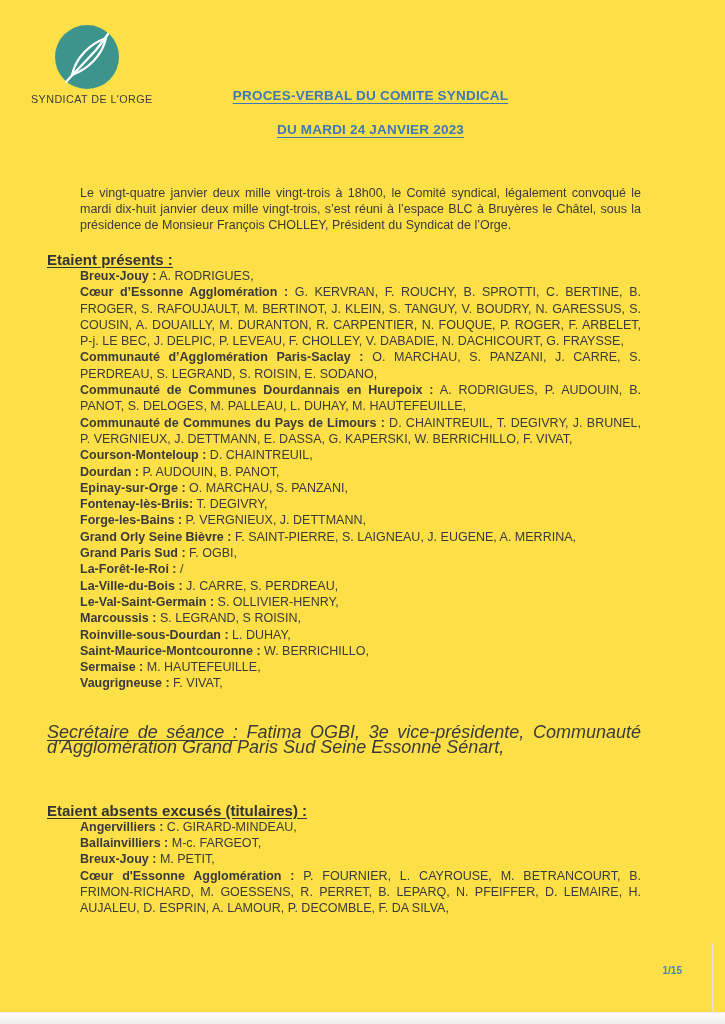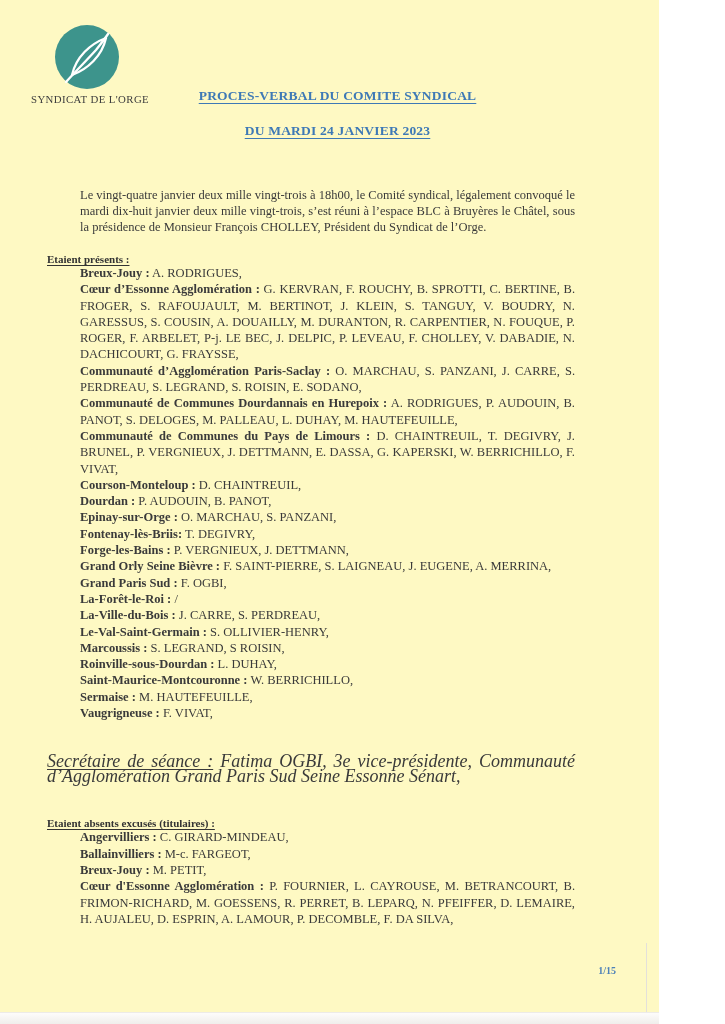--- a/index.html
+++ b/index.html
@@ -1,21 +1,21 @@
 <!DOCTYPE html>
 <html><head>
 <meta charset="utf-8">
 <style>
   html,body { margin:0; padding:0; background:#ffffff; }
   .page {
     position:relative;
-    width:659px; height:1024px;
-    background:#fef9c3;
+    width:725px; height:1024px;
+    background:#fde047;
     overflow:hidden;
-    font-family:Liberation Serif, serif;
+    font-family:Liberation Sans, sans-serif;
     color:#3a3a3a;
   }
   
   .logo-block { position:absolute; left:31px; top:25px; width:112px; text-align:center; }
   .logo-circle { width:64px; height:64px; display:block; margin:0 auto 4px auto; }
   .logo-text { font-size:10.8px; color:#3d3d3d; letter-spacing:0.4px; white-space:nowrap; }
   
   .titles { padding-top:88px; text-align:center;padding-left:16px; }
   .doc-title {
     color:#3e79b6; font-weight:bold; font-size:13.5px; letter-spacing:0.2px;
@@ -24,37 +24,37 @@
   .doc-title.second { display:block; margin-top:19px; }
   .doc-title.first { display:block; }
   
   .intro {
     margin:48px 84px 0 80px;
     text-align:justify;
     font-size:12.5px; line-height:16px;
   }
   .section-heading {
     margin:18px 0 0 47px;
-    font-weight:bold; font-size:11px; color:#333333;
+    font-weight:bold; font-size:15px; color:#333333;
     text-decoration:underline; text-underline-offset:2px;
   }
   .entries {
     margin:0 84px 0 80px;
     text-align:justify;
     font-size:12.5px; line-height:16.3px;
   }
   .entry { text-align:justify; }
   .entry-label { font-weight:bold;margin-top:12px; }
   .secretary {
     margin:33px 84px 0 47px;
     font-style:italic; font-size:18px; line-height:15px;
     text-align:justify;
   }
   .secretary-label { text-decoration:underline; text-underline-offset:2px; }
-  .absent-heading { margin-top:33px; }
+  .absent-heading { margin-top:47px; }
   
   .footer-page {
     position:absolute; top:965px; right:43px;
     color:#4d81b8; font-size:10px; font-weight:bold;
   }
   
   .bottom-strip {
     position:absolute; left:0; right:0; bottom:0; height:11px;
     background:linear-gradient(#fdfcfb,#f0eeeb);
     border-top:1px solid #edebe7;

